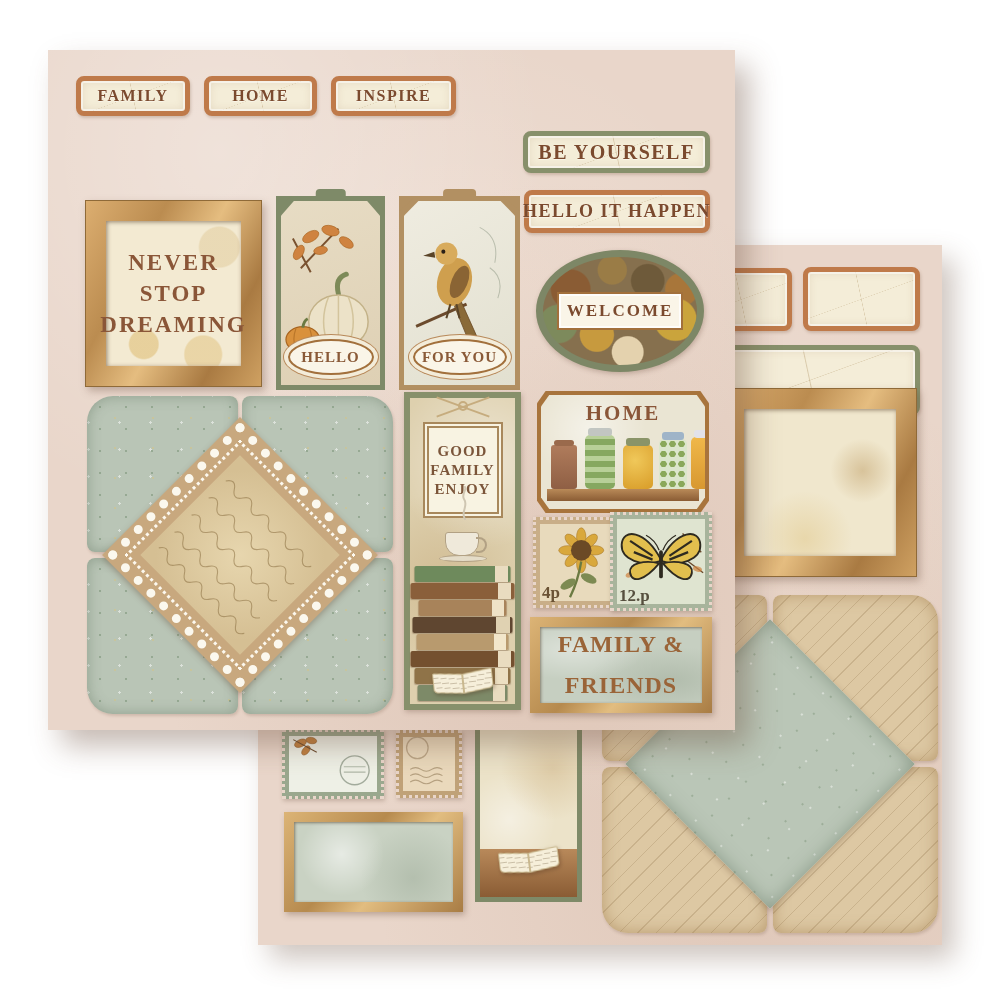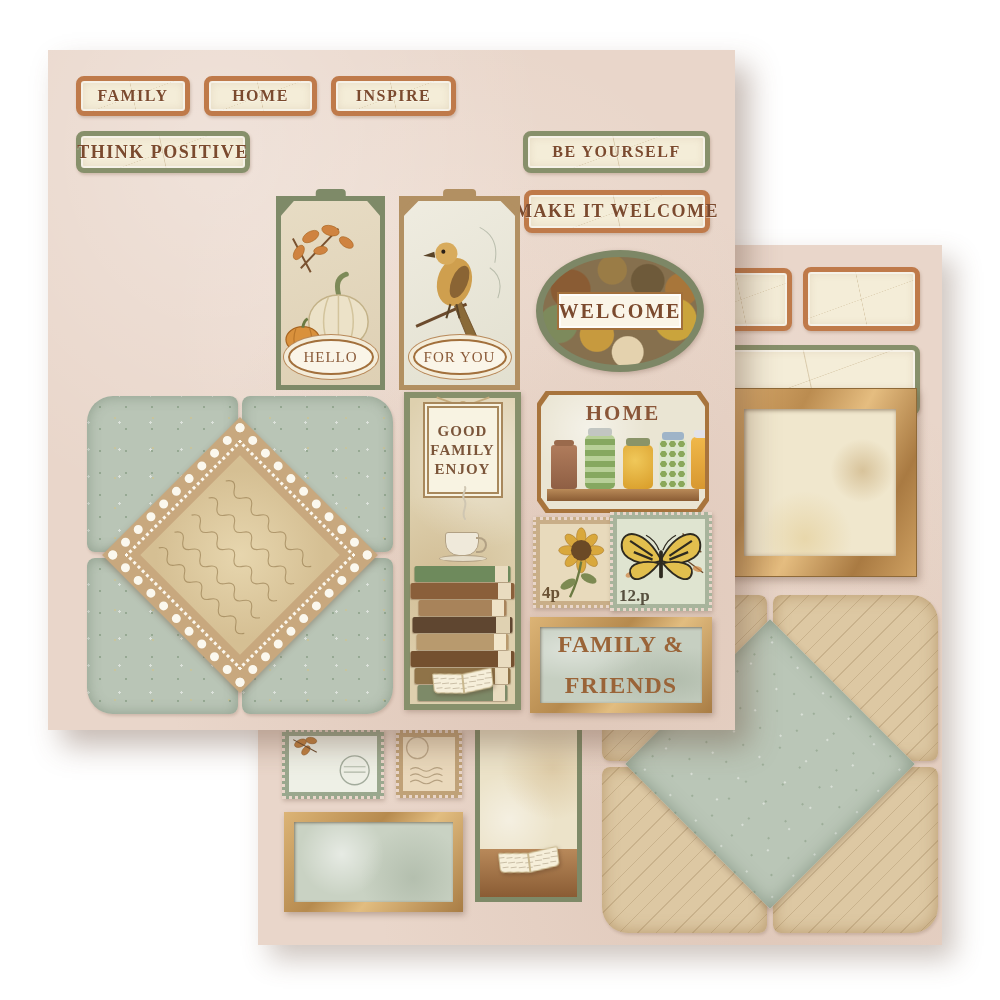--- a/index.html
+++ b/index.html
@@ -55,39 +55,39 @@
   .tag .shape{position:absolute;inset:0;clip-path:polygon(14% 0,86% 0,100% 8%,100% 100%,0 100%,0 8%)}
   .tag .inner{position:absolute;inset:5px;clip-path:polygon(13% 0,87% 0,100% 8%,100% 100%,0 100%,0 8%);overflow:hidden}
   .tag.greentag{background:#7e8a68}.tag.greentag .shape{background:#7e8a68}
   .tag.tantag{background:#b29062}.tag.tantag .shape{background:#b29062}
   .inner.scene-pumpkin{background:linear-gradient(160deg,#e7dcc4,#ded0b4)}
   .inner.scene-bird{background:linear-gradient(150deg,#efece0,#e2e0d0)}
   .tagscene{position:absolute;inset:0;width:100%;height:100%}
   .ovallbl{position:absolute;left:50%;transform:translateX(-50%);bottom:10px;width:86px;height:36px;
     background:#faf5e8;border:2px solid #a2703c;border-radius:50%;
     box-shadow:0 0 0 4px #f3ecd9,0 0 0 5px #b8895a;display:flex;align-items:center;justify-content:center}
-  .ovallbl .t{font-family:"Liberation Serif",serif;font-weight:normal;font-size:15px;color:#8a5a38;letter-spacing:1px}
+  .ovallbl .t{font-family:"Liberation Serif",serif;font-weight:bold;font-size:15px;color:#8a5a38;letter-spacing:1px}
 
   
   .welcome{position:absolute;border-radius:50%;border:7px solid #7d8766;
     box-shadow:1px 2px 5px rgba(104,74,56,.3);
     background:
       radial-gradient(circle at 18% 30%,#8a5c34 0 13%,transparent 14%),
       radial-gradient(circle at 35% 72%,#c79a3e 0 13%,transparent 14%),
       radial-gradient(circle at 68% 22%,#6e5a3a 0 12%,transparent 13%),
       radial-gradient(circle at 86% 58%,#caa43c 0 14%,transparent 15%),
       radial-gradient(circle at 55% 88%,#e4d2ae 0 12%,transparent 13%),
       radial-gradient(circle at 10% 62%,#7d8a5c 0 12%,transparent 13%),
       radial-gradient(circle at 90% 30%,#a8763a 0 10%,transparent 11%),
       radial-gradient(circle at 45% 12%,#9a7c46 0 11%,transparent 12%),
       #86704e}
   .welcome .panel{position:absolute;left:50%;top:50%;transform:translate(-50%,-50%);
     width:126px;height:38px;background:#faf5e8;border:2px solid #a2703c;
     box-shadow:inset 0 0 0 2px rgba(255,255,255,.8);display:flex;align-items:center;justify-content:center}
-  .welcome .panel .t{font-family:"Liberation Serif",serif;font-weight:bold;font-size:20px;color:#7b4a2e;letter-spacing:2px}
+  .welcome .panel .t{font-family:"Liberation Serif",serif;font-weight:bold;font-size:17px;color:#7b4a2e;letter-spacing:2px}
 
   
   .env{position:absolute}
   .env .flap{position:absolute;width:48.6%;height:48.6%}
   .flap.tl{left:2px;top:2px;border-radius:26px 8px 8px 8px}
   .flap.tr{right:2px;top:2px;border-radius:8px 26px 8px 8px}
   .flap.bl{left:2px;bottom:2px;border-radius:8px 8px 8px 26px}
   .flap.br{right:2px;bottom:2px;border-radius:8px 8px 26px 8px}
   .flap.sage{background-color:#b9c5b6;
     background-image:
@@ -110,21 +110,21 @@
       radial-gradient(circle,rgba(255,255,255,.45) 1px,transparent 1.2px);
     background-size:28px 24px,36px 30px;box-shadow:inset 0 0 18px rgba(90,110,88,.5),2px 2px 6px rgba(90,60,40,.3)}
   svg.scriptsvg{position:absolute;inset:0;width:100%;height:100%}
 
   
   .gvtag{position:absolute;border:6px solid #87906b;background-color:#ded0ae;
     background-image:
       radial-gradient(circle at 70% 20%,rgba(255,255,255,.45),transparent 35%),
       radial-gradient(circle at 30% 60%,rgba(170,130,70,.25),transparent 45%);
     box-shadow:1px 2px 5px rgba(104,74,56,.3)}
-  .gvquote{position:absolute;left:50%;transform:translateX(-50%);top:4px;width:80px;height:96px;
+  .gvquote{position:absolute;left:50%;transform:translateX(-50%);top:24px;width:80px;height:96px;
     background:#f8f3e2;border:6px double #a8885c;display:flex;flex-direction:column;align-items:center;justify-content:center;gap:2px}
   .gvquote .t{font-family:"Liberation Serif",serif;font-weight:bold;font-size:15px;color:#7b553a;letter-spacing:1px}
   .bow{position:absolute;left:50%;top:8px;width:0;height:0}
   .bow i{position:absolute;left:-28px;top:0;width:56px;height:2px;background:#c6ac7e;display:block}
   .bow i:nth-child(1){transform:rotate(20deg)}
   .bow i:nth-child(2){transform:rotate(-20deg)}
   .bow b{position:absolute;left:-5px;top:-5px;width:10px;height:10px;border:2px solid #c6ac7e;border-radius:50%;background:transparent}
   .cupwrap{position:absolute;left:50%;transform:translateX(-50%);top:122px;width:60px;height:44px}
   .cup{position:absolute;left:12px;bottom:8px;width:34px;height:24px;background:#efe9da;
     border:1px solid #b2a184;border-radius:3px 3px 14px 14px}
@@ -271,31 +271,35 @@
     <div class="lbl orange" style="left:28px;top:26px;width:114px;height:40px">
       <span class="t">FAMILY</span>
       </div>
     <div class="lbl orange" style="left:156px;top:26px;width:113px;height:40px">
       <span class="t">HOME</span>
       </div>
     <div class="lbl orange" style="left:283px;top:26px;width:125px;height:40px">
       <span class="t">INSPIRE</span>
       </div>
 
-    <div class="lbl green" style="left:28px;top:81px;width:174px;height:42px">
-      <span class="t" style="font-size:18px">THINK POSITIVE</span>
-      </div>
     <div class="lbl green" style="left:475px;top:81px;width:187px;height:42px">
-      <span class="t" style="font-size:16px">BE YOURSELF</span>
+      <span class="t" style="font-size:20px">BE YOURSELF</span>
       </div>
 
     <div class="lbl orange" style="left:476px;top:140px;width:186px;height:43px">
-      <span class="t" style="font-size:18px">MAKE IT WELCOME</span>
-      </div>
-
+      <span class="t" style="font-size:18px">HELLO IT HAPPEN</span>
+      </div>
+
+    <div class="woodframe" style="left:37px;top:150px;width:177px;height:187px">
+      <div class="mat quote">
+        <span class="t">NEVER</span>
+        <span class="t">STOP</span>
+        <span class="t">DREAMING</span>
+      </div>
+    </div>
 
     <div class="tag greentag" style="left:228px;top:146px;width:109px;height:194px">
       <div class="shape"></div>
       <div class="inner scene-pumpkin">
         <svg class="tagscene" viewBox="0 0 100 170">
           <path d="M20,60 L58,20 M30,64 L12,30" stroke="#7a5230" stroke-width="2" fill="none"></path>
           <g fill="#cf8340" stroke="#a8641f" stroke-width=".6">
             <ellipse cx="30" cy="28" rx="9" ry="5" transform="rotate(-30 30 28)"></ellipse>
             <ellipse cx="50" cy="22" rx="9" ry="5" transform="rotate(15 50 22)"></ellipse>
             <ellipse cx="66" cy="34" rx="8" ry="4.5" transform="rotate(35 66 34)"></ellipse>

